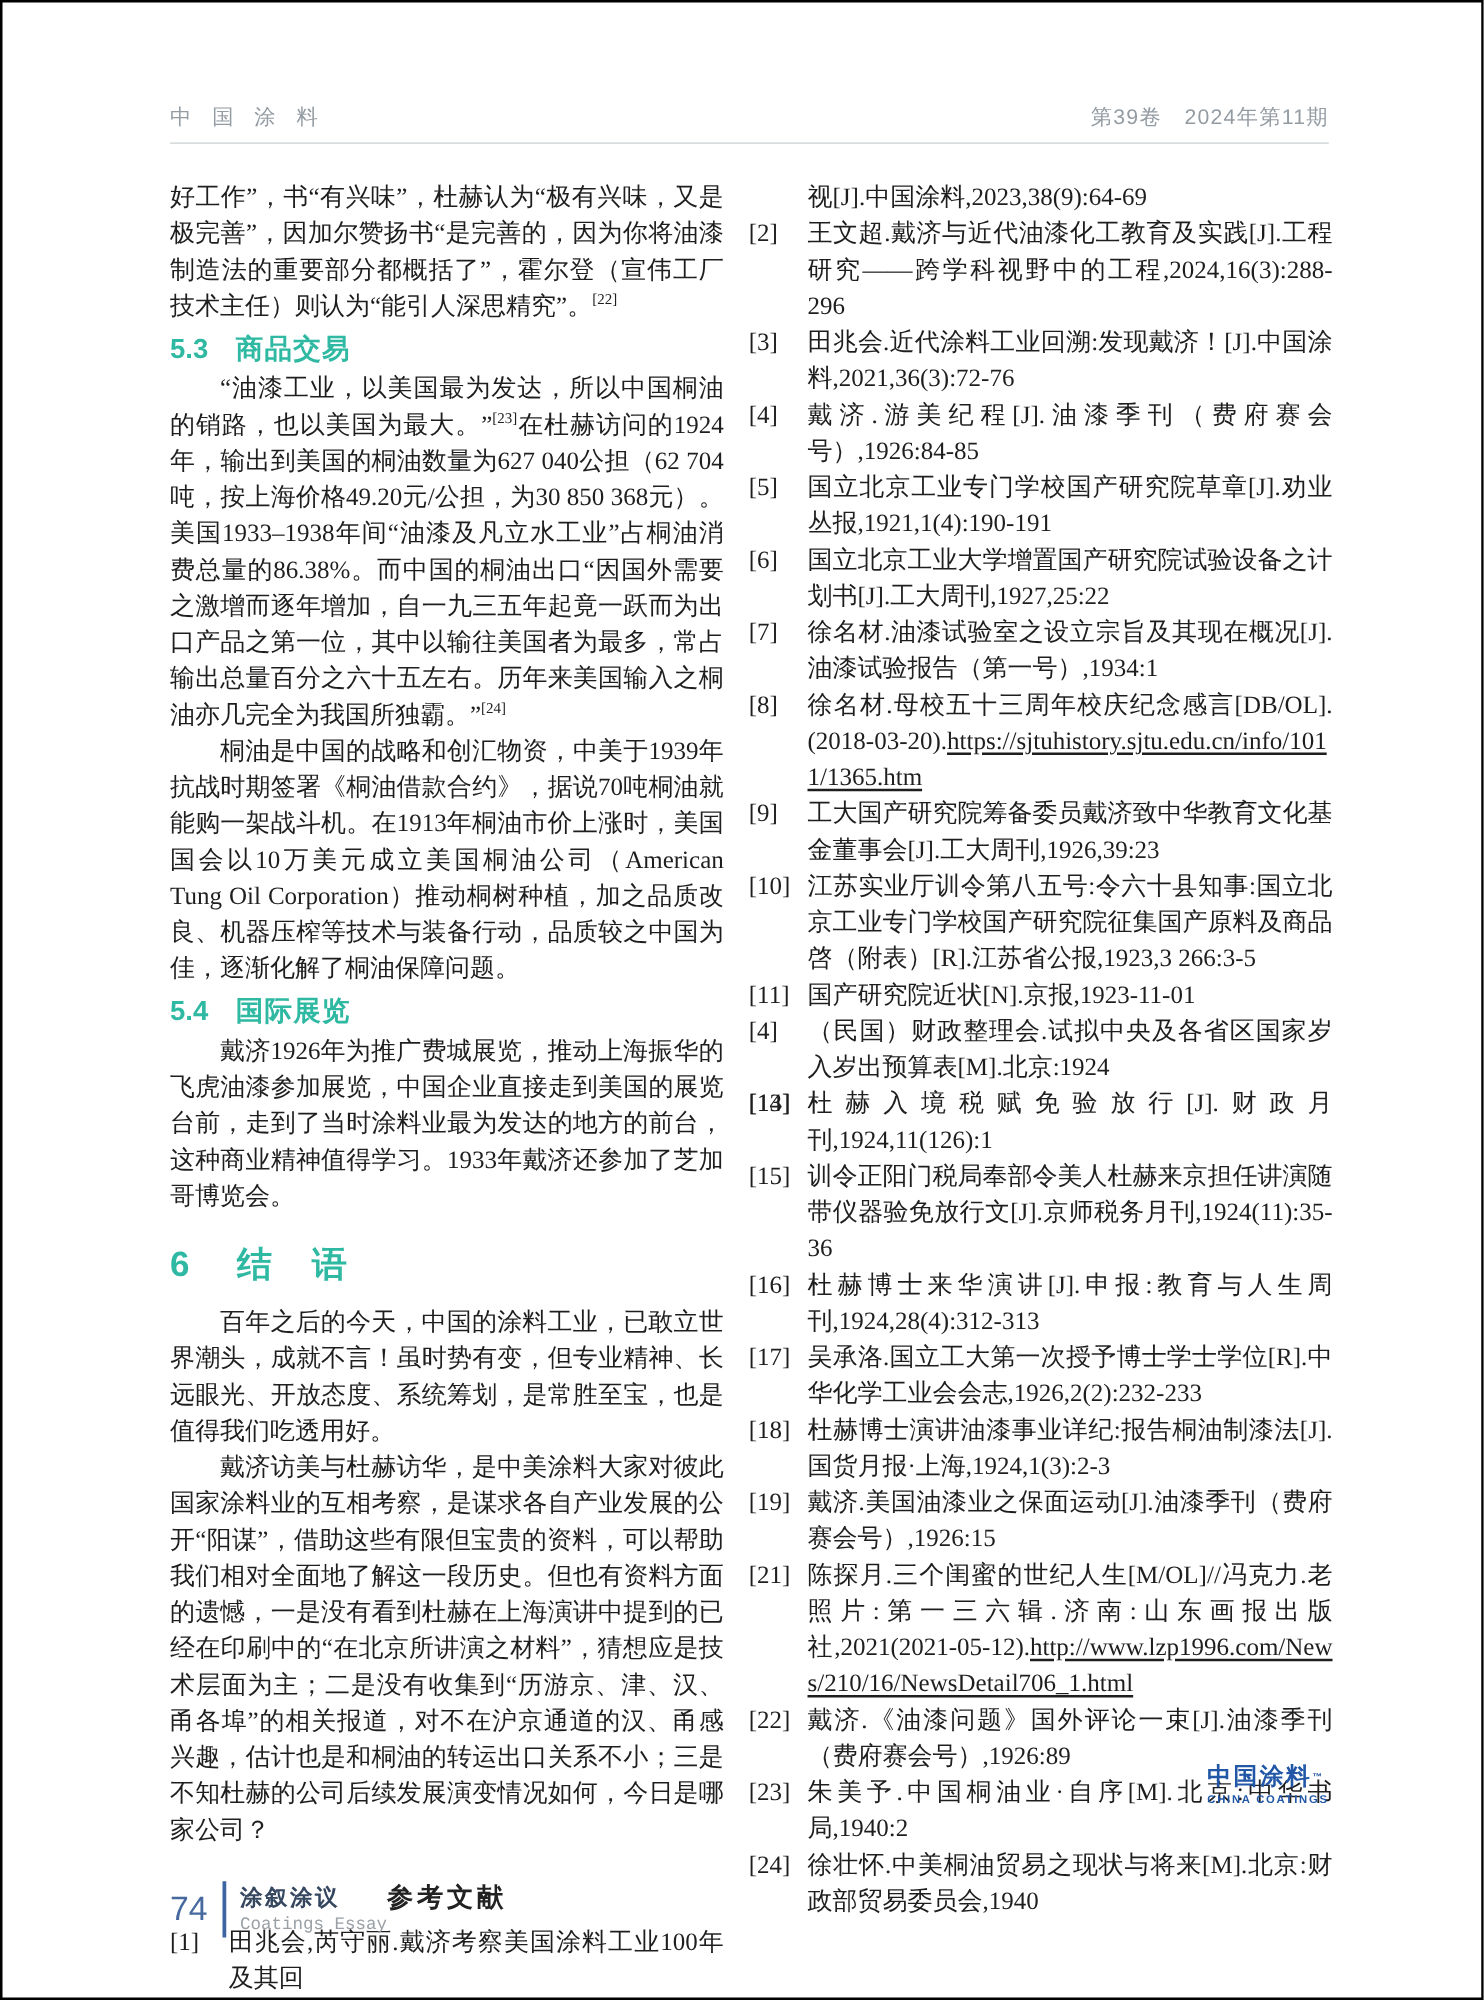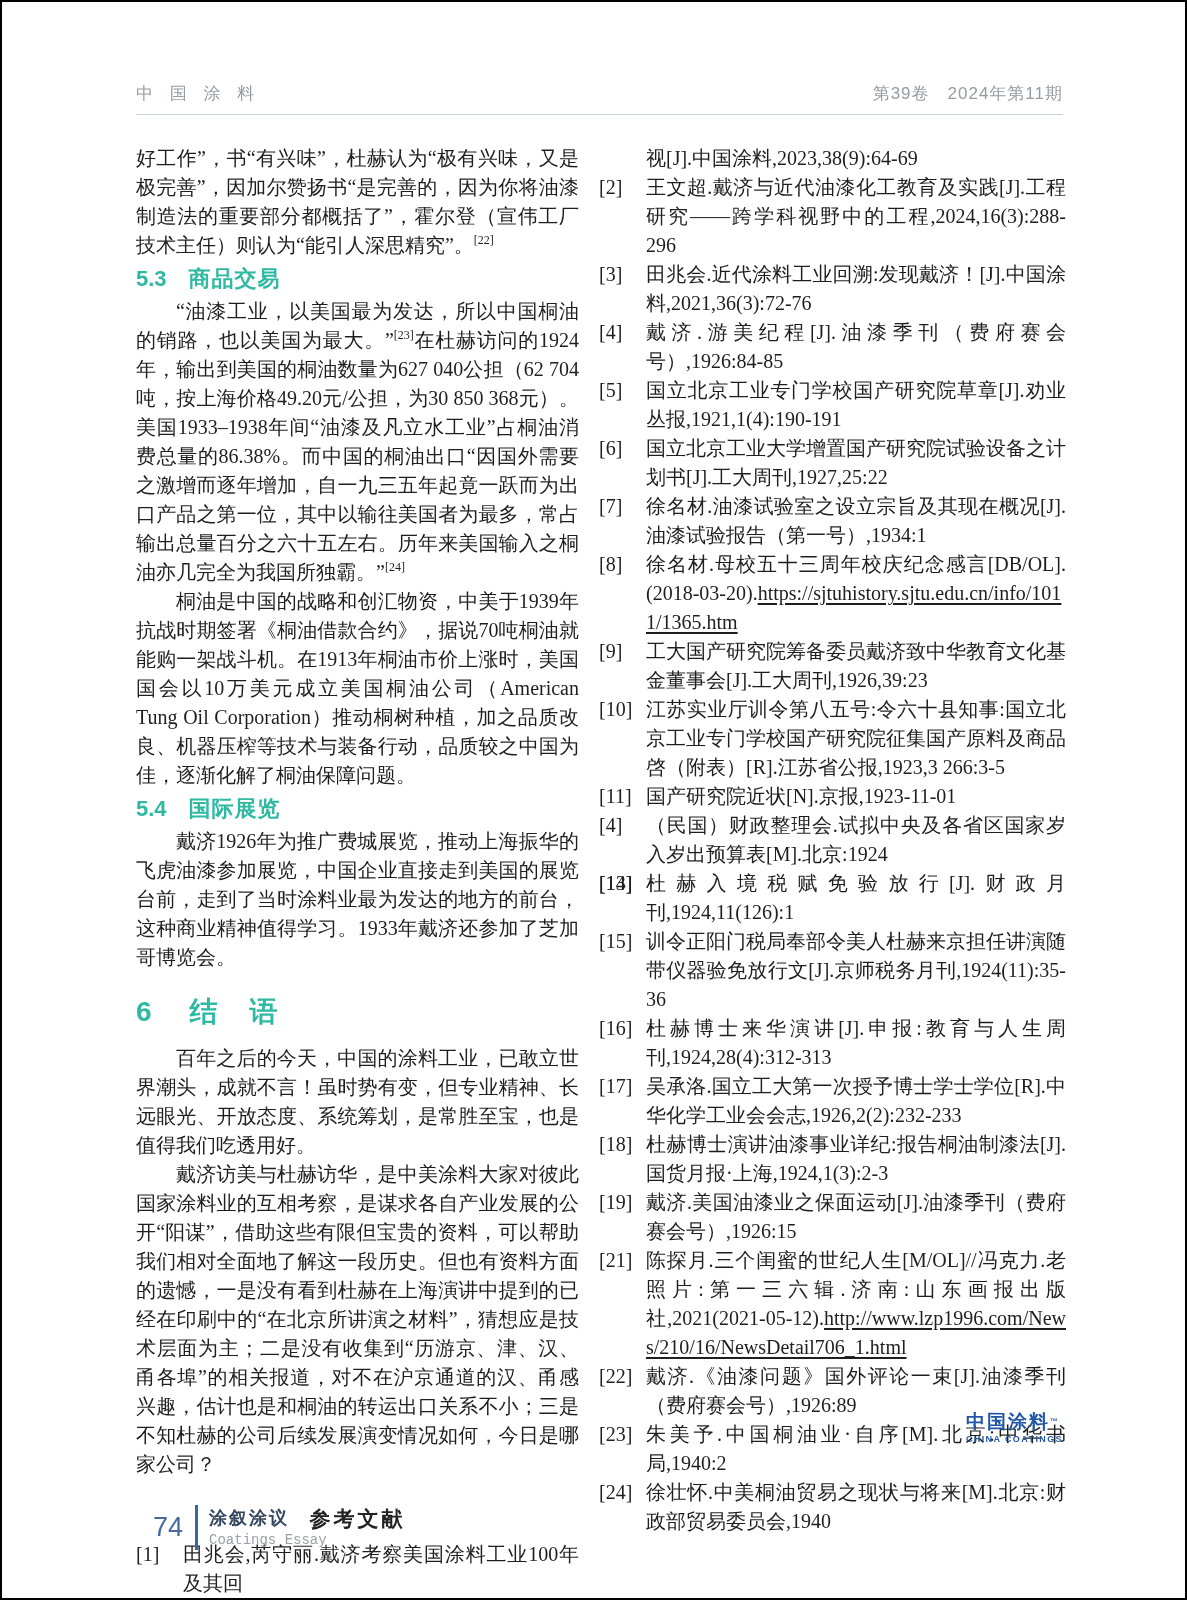--- a/index.html
+++ b/index.html
@@ -40,21 +40,21 @@
     font-family:"Liberation Sans","DejaVu Sans",sans-serif;
     font-weight:bold; font-size:21px; line-height:29px; color:#222; letter-spacing:3px;
   }
   .ref {
     position:relative; padding-left:47px; font-size:20px; line-height:29px;
     text-align:justify;
   }
   .ref-num { position:absolute; left:0; top:0; }
   .ref-url { color:inherit; text-decoration:underline; text-underline-offset:3px; word-break:break-all; }
   
-  .footer { position:absolute; left:151px; bottom:48px; display:flex; align-items:center;justify-content:space-between; }
+  .footer { position:absolute; left:134px; bottom:48px; display:flex; align-items:center;justify-content:space-between; }
   .page-num {
     font-family:"Liberation Sans","DejaVu Sans",sans-serif;
     font-size:27px; color:#47699e; margin-right:12px;
   }
   .footer-bar { width:3px; height:45px; background:#3c66a2; margin-right:11px; }
   .footer-cn {
     display:block; font-family:Liberation Serif, serif;
     font-weight:bold; font-size:18px; line-height:25px; color:#35465f; letter-spacing:2px;
   }
   .footer-en { display:block; font-size:14px; line-height:18px; color:#9aa0a6;font-family:Liberation Mono, monospace; }

